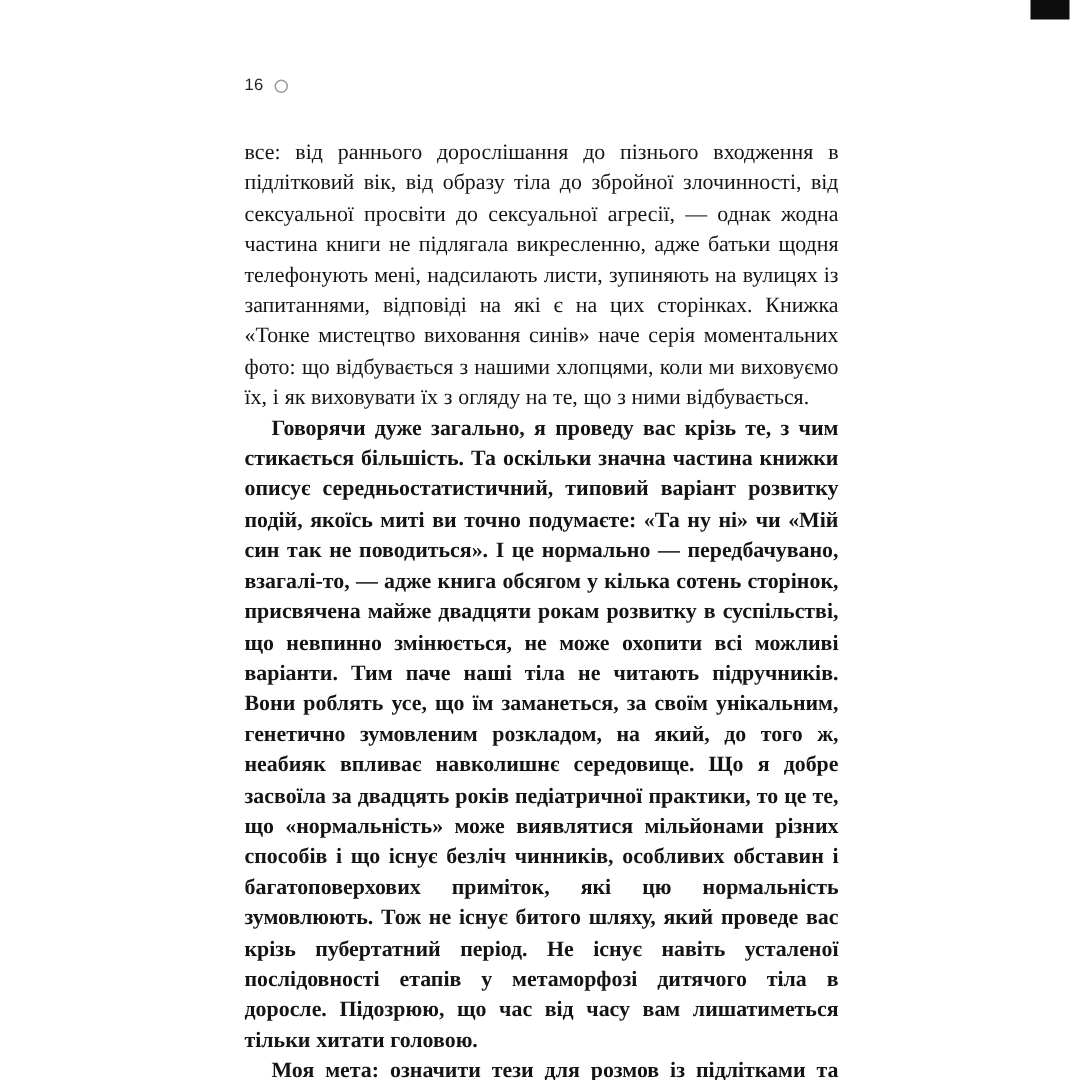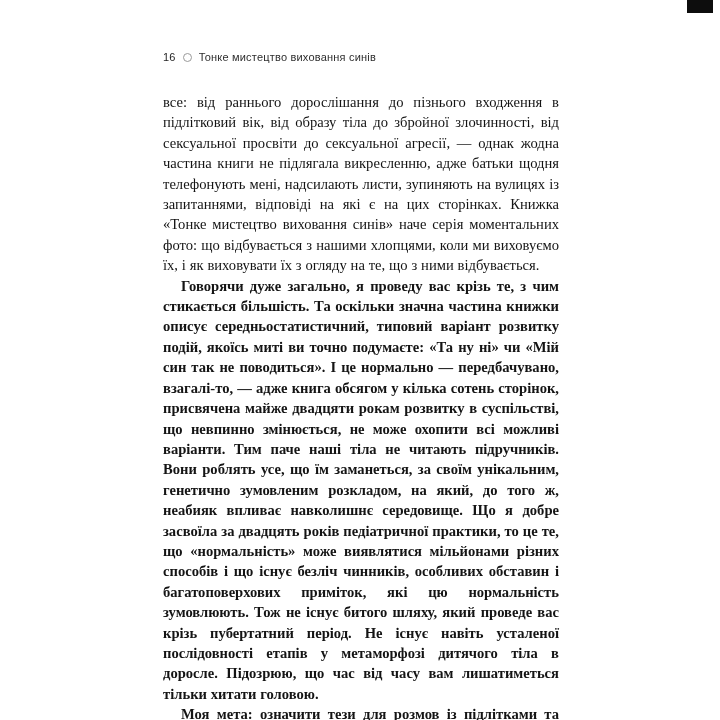--- a/index.html
+++ b/index.html
@@ -70,21 +70,20 @@
 </style>
 </head>
 <body>
 
 <div class="corner-mark"></div>
 
 <div class="page">
   <div class="running-head">
     <span class="page-number">16</span>
     <span class="circle-icon"></span>
-    <span class="running-title">Тонке мистецтво виховання синів</span>
   </div>
 
   <div class="body-text">
     <p>все: від раннього дорослішання до пізнього входження в підлітковий вік, від образу тіла до збройної злочинності, від сексуальної просвіти до сексуальної агресії, — однак жодна частина книги не підлягала викресленню, адже батьки щодня телефонують мені, надсилають листи, зупиняють на вулицях із запитаннями, відповіді на які є на цих сторінках. Книжка «Тонке мистецтво виховання синів» наче серія моментальних фото: що відбувається з нашими хлопцями, коли ми виховуємо їх, і як виховувати їх з огляду на те, що з ними відбувається.</p>
     <p class="indent">Говорячи дуже загально, я проведу вас крізь те, з чим стикається більшість. Та оскільки значна частина книжки описує середньостатистичний, типовий варіант розвитку подій, якоїсь миті ви точно подумаєте: «Та ну ні» чи «Мій син так не поводиться». І це нормально — передбачувано, взагалі-то, — адже книга обсягом у кілька сотень сторінок, присвячена майже двадцяти рокам розвитку в суспільстві, що невпинно змінюється, не може охопити всі можливі варіанти. Тим паче наші тіла не читають підручників. Вони роблять усе, що їм заманеться, за своїм унікальним, генетично зумовленим розкладом, на який, до того ж, неабияк впливає навколишнє середовище. Що я добре засвоїла за двадцять років педіатричної практики, то це те, що «нормальність» може виявлятися мільйонами різних способів і що існує безліч чинників, особливих обставин і багатоповерхових приміток, які цю нормальність зумовлюють. Тож не існує битого шляху, який проведе вас крізь пубертатний період. Не існує навіть усталеної послідовності етапів у метаморфозі дитячого тіла в доросле. Підозрюю, що час від часу вам лишатиметься тільки хитати головою.</p>
     <p class="indent">Моя мета: означити тези для розмов із підлітками та юнаками, водночас усвідомлюючи, що кожен ітиме своїм</p>
   </div>
 </div>
 
 </body></html>

